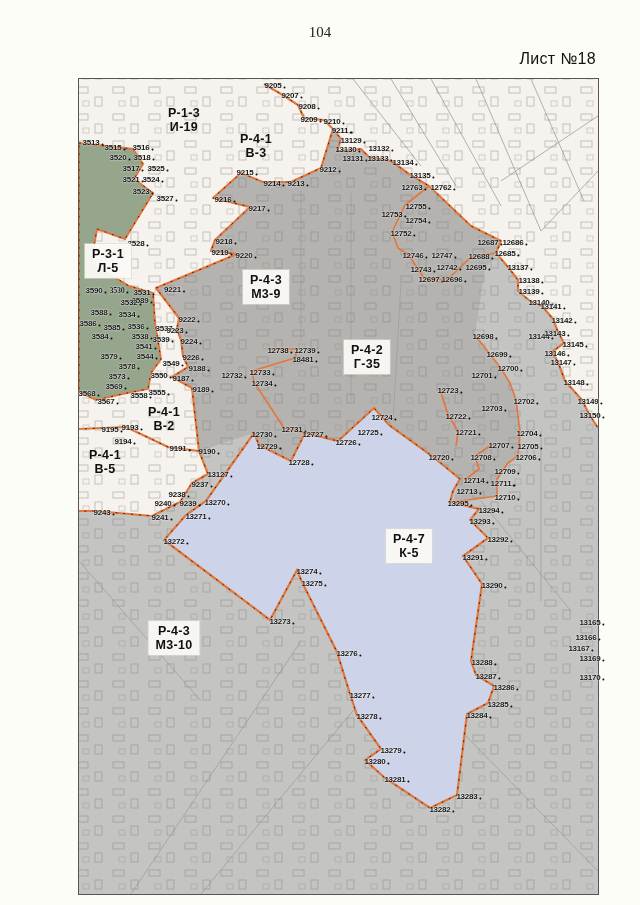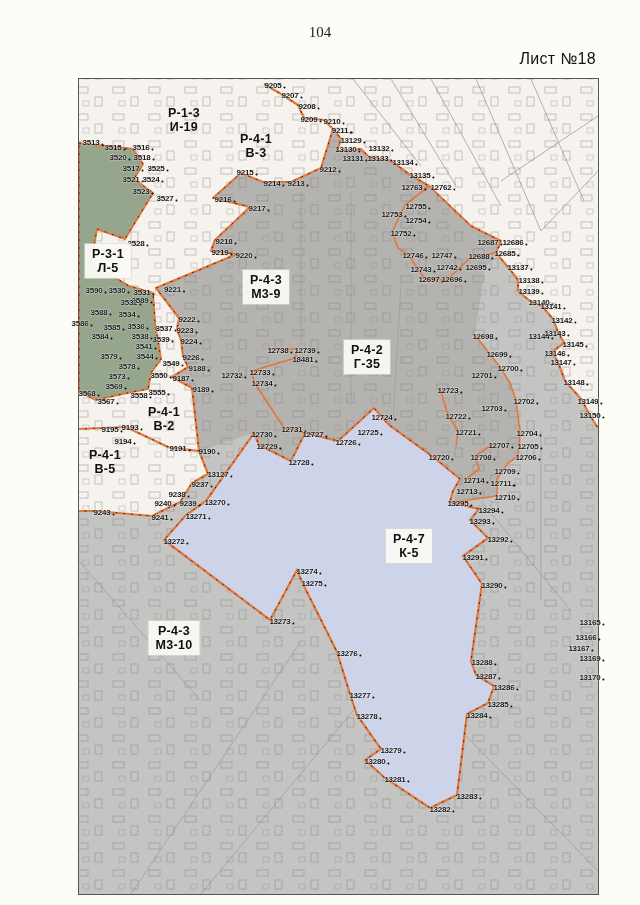--- a/index.html
+++ b/index.html
@@ -161,47 +161,47 @@
     <span class="pt" style="left: 368px; top: 188px;">12742</span>
     <span class="pt" style="left: 397px; top: 188px;">12695</span>
     <span class="pt" style="left: 439px; top: 188px;">13137</span>
     <span class="pt" style="left: 350px; top: 200px;">12697</span>
     <span class="pt" style="left: 373px; top: 200px;">12696</span>
     <span class="pt" style="left: 450px; top: 201px;">13138</span>
     <span class="pt" style="left: 450px; top: 212px;">13139</span>
     <span class="pt" style="left: 460px; top: 223px;">13140</span>
     <span class="pt" style="left: 85px; top: 210px; padding-left: 17px;">9221</span>
     <span class="pt" style="left: 15px; top: 211px;">3590</span>
-    <span class="pt" style="left: 38px; top: 211px;">3530</span>
+    <span class="pt" style="left: 38px; top: 211px; font-family: Liberation Serif, serif;">3530</span>
     <span class="pt" style="left: 63px; top: 213px;">3531</span>
     <span class="pt" style="left: 25px; top: 221px; margin-left: 36px;">3589</span>
     <span class="pt" style="left: 50px; top: 223px;">3532</span>
     <span class="pt" style="left: 20px; top: 233px;">3588</span>
     <span class="pt" style="left: 48px; top: 235px;">3534</span>
-    <span class="pt" style="left: 1px; top: 244px;">3586</span>
+    <span class="pt" style="left: 9px; top: 244px;">3586</span>
     <span class="pt" style="left: 33px; top: 248px;">3585</span>
     <span class="pt" style="left: 57px; top: 247px;">3536</span>
     <span class="pt" style="left: 85px; top: 249px;">3537</span>
     <span class="pt" style="left: 21px; top: 257px;">3584</span>
     <span class="pt" style="left: 61px; top: 257px;">3538</span>
     <span class="pt" style="left: 82px; top: 260px;">3539</span>
     <span class="pt" style="left: 65px; top: 267px;">3541</span>
     <span class="pt" style="left: 30px; top: 277px;">3579</span>
     <span class="pt" style="left: 66px; top: 277px;">3544</span>
     <span class="pt" style="left: 48px; top: 287px;">3578</span>
     <span class="pt" style="left: 92px; top: 284px;">3549</span>
     <span class="pt" style="left: 38px; top: 297px;">3573</span>
     <span class="pt" style="left: 80px; top: 296px;">3550</span>
     <span class="pt" style="left: 35px; top: 307px;">3569</span>
     <span class="pt" style="left: 8px; top: 314px;">3568</span>
     <span class="pt" style="left: 60px; top: 316px;">3558</span>
     <span class="pt" style="left: 78px; top: 313px;">3555</span>
     <span class="pt" style="left: 27px; top: 322px;">3567</span>
     <span class="pt" style="left: 108px; top: 240px;">9222</span>
-    <span class="pt" style="left: 106px; top: 251px;">9223</span>
+    <span class="pt" style="left: 96px; top: 251px;">9223</span>
     <span class="pt" style="left: 110px; top: 262px;">9224</span>
     <span class="pt" style="left: 112px; top: 278px;">9226</span>
     <span class="pt" style="left: 118px; top: 289px;">9188</span>
     <span class="pt" style="left: 102px; top: 299px;">9187</span>
     <span class="pt" style="left: 122px; top: 310px;">9189</span>
     <span class="pt" style="left: 472px; top: 227px;">13141</span>
     <span class="pt" style="left: 483px; top: 241px;">13142</span>
     <span class="pt" style="left: 460px; top: 257px;">13144</span>
     <span class="pt" style="left: 476px; top: 254px;">13143</span>
     <span class="pt" style="left: 494px; top: 265px;">13145</span>

